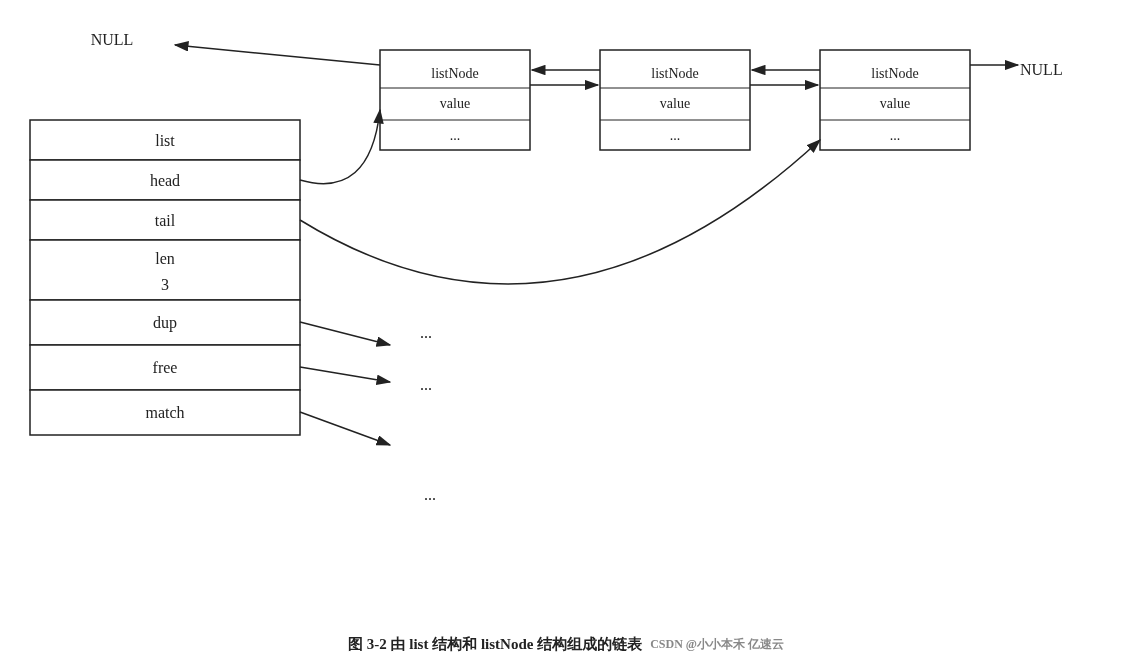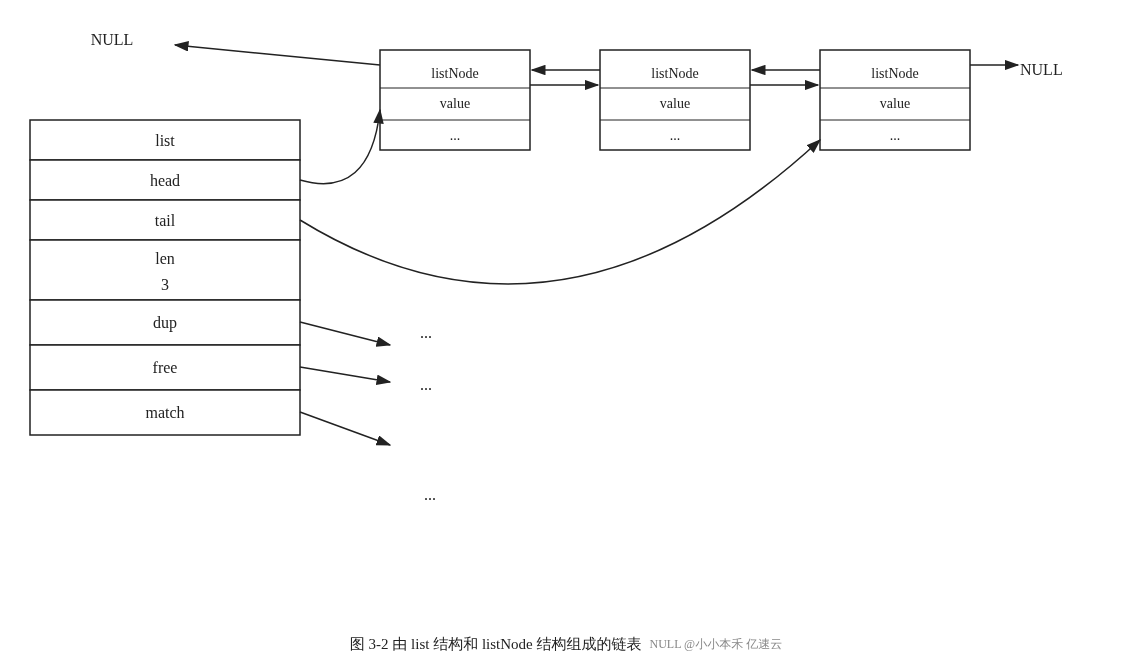--- a/index.html
+++ b/index.html
@@ -26,20 +26,21 @@
       position: absolute;
       bottom: 12px;
       width: 100%;
       text-align: center;
       font-size: 15px;
       color: #222;
       display: flex;
       align-items: center;
       justify-content: center;
       gap: 8px;
+      font-weight: bold;
     }
     .caption-text {
       font-size: 15px;
     }
     .watermark {
       font-size: 12px;
       color: #888;
       display: flex;
       align-items: center;
       gap: 4px;
@@ -128,14 +129,14 @@
     <text x="420" y="390" font-size="16" fill="#222">...</text>
 
     <line x1="300" y1="412" x2="390" y2="445" stroke="#222" stroke-width="1.5" marker-end="url(#arrowhead)"></line>
 
     <text x="430" y="500" font-size="16" fill="#222" text-anchor="middle">...</text>
   </svg>
 </div>
 
 <div class="caption">
   <span class="caption-text">图 3-2   由 list 结构和 listNode 结构组成的链表</span>
-  <span class="watermark">NULL @小小本禾  亿速云</span>
+  <span class="watermark">CSDN @小小本禾  亿速云</span>
 </div>
 
 </body></html>

